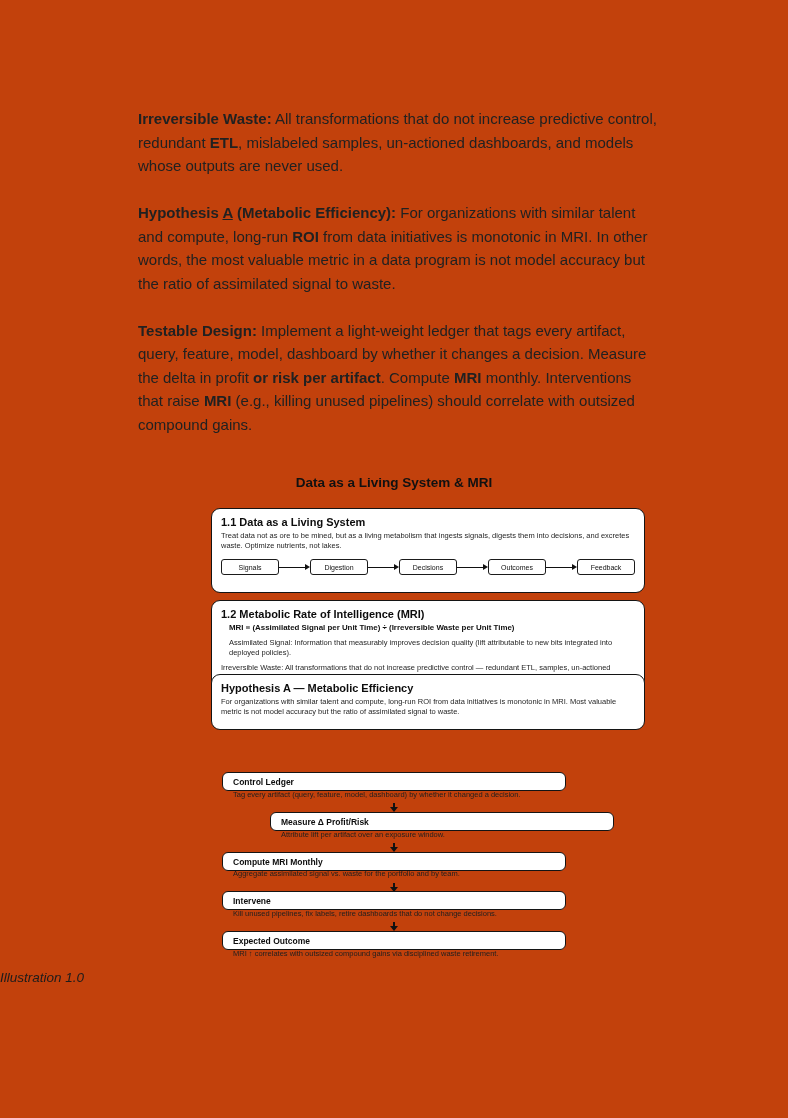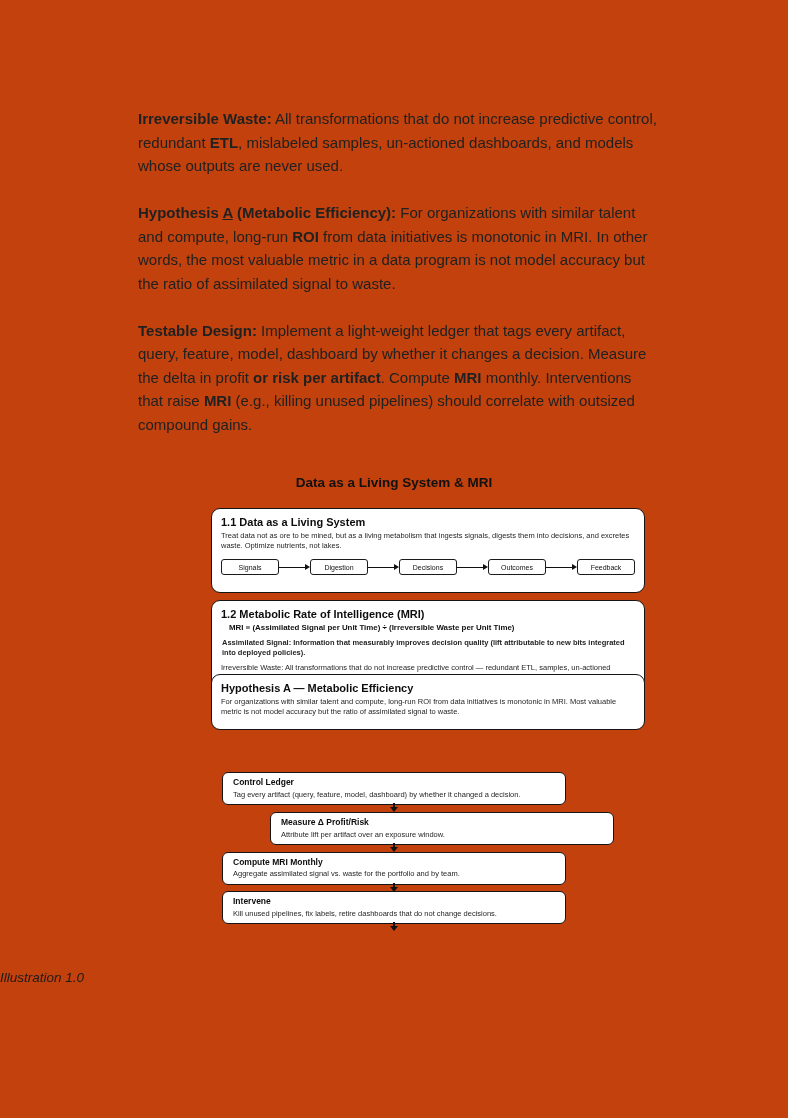--- a/index.html
+++ b/index.html
@@ -65,21 +65,21 @@
     margin: 0;
   }
   .sec-formula {
     font-weight: 700;
     font-size: 7.9px;
     line-height: 10px;
     margin: 0 0 5px 0;
     color: #111;
     padding-left: 8px;
   }
-  .sec-small-para { margin: 0 0 5px 1px; font-weight: bold; }
+  .sec-small-para { margin: 0 0 5px 8px; }
 
   .flow-row {
     display: flex;
     align-items: center;
     margin-top: 8px;
   }
   .flow-box {
     flex: 0 0 58px;
     height: 16px;
     box-sizing: border-box;
@@ -109,21 +109,21 @@
     width: 0; height: 0;
     border-left: 5px solid #111;
     border-top: 3.5px solid transparent;
     border-bottom: 3.5px solid transparent;
   }
 
   .step {
     position: absolute;
     left: 222px;
     width: 344px;
-    height: 33px;
+    height: 19px;
     box-sizing: border-box;
     border: 1.2px solid #141414;
     border-radius: 6px;
     background: #fff;
     padding: 4px 10px;
   }
   .step-title {
     font-weight: 700;
     font-size: 8.5px;
     margin: 0 0 2.5px 0;
@@ -234,16 +234,20 @@
     <p class="step-body">Aggregate assimilated signal vs. waste for the portfolio and by team.</p>
   </div>
   <div class="varrow va2"></div>
 
   <div class="step step3">
     <p class="step-title">Intervene</p>
     <p class="step-body">Kill unused pipelines, fix labels, retire dashboards that do not change decisions.</p>
   </div>
   <div class="varrow va3"></div>
 
+  <div class="step step4">
+    <p class="step-title">Expected Outcome</p>
+    <p class="step-body">MRI ↑ correlates with outsized compound gains via disciplined waste retirement.</p>
+  </div>
 
   <div class="caption">Illustration 1.0</div>
 
 </div>
 
 </body></html>

